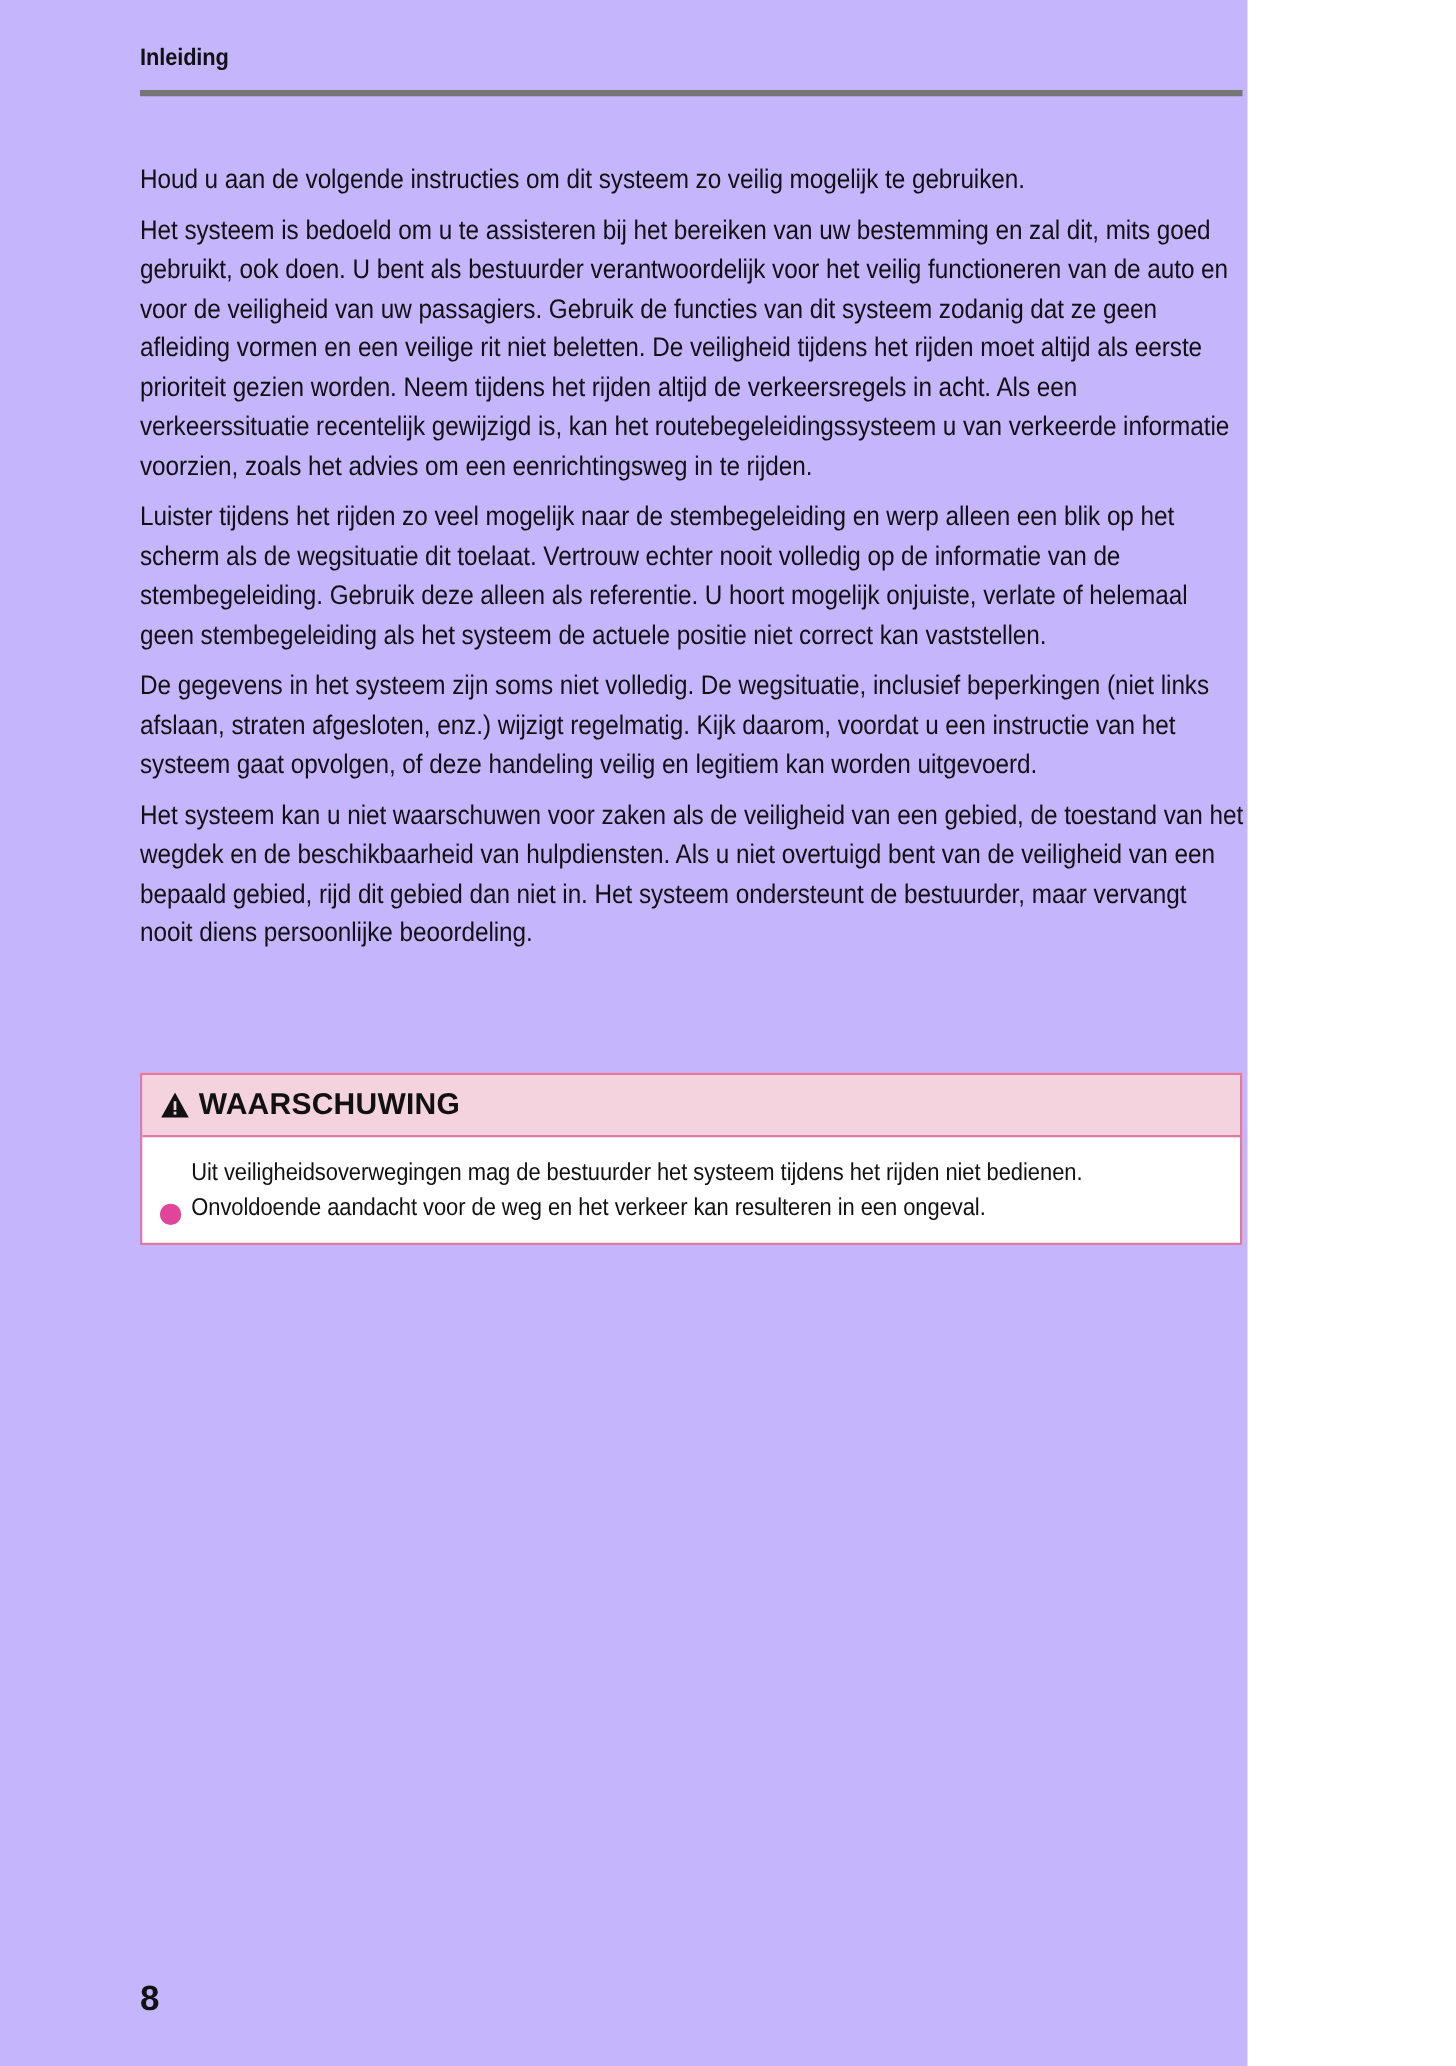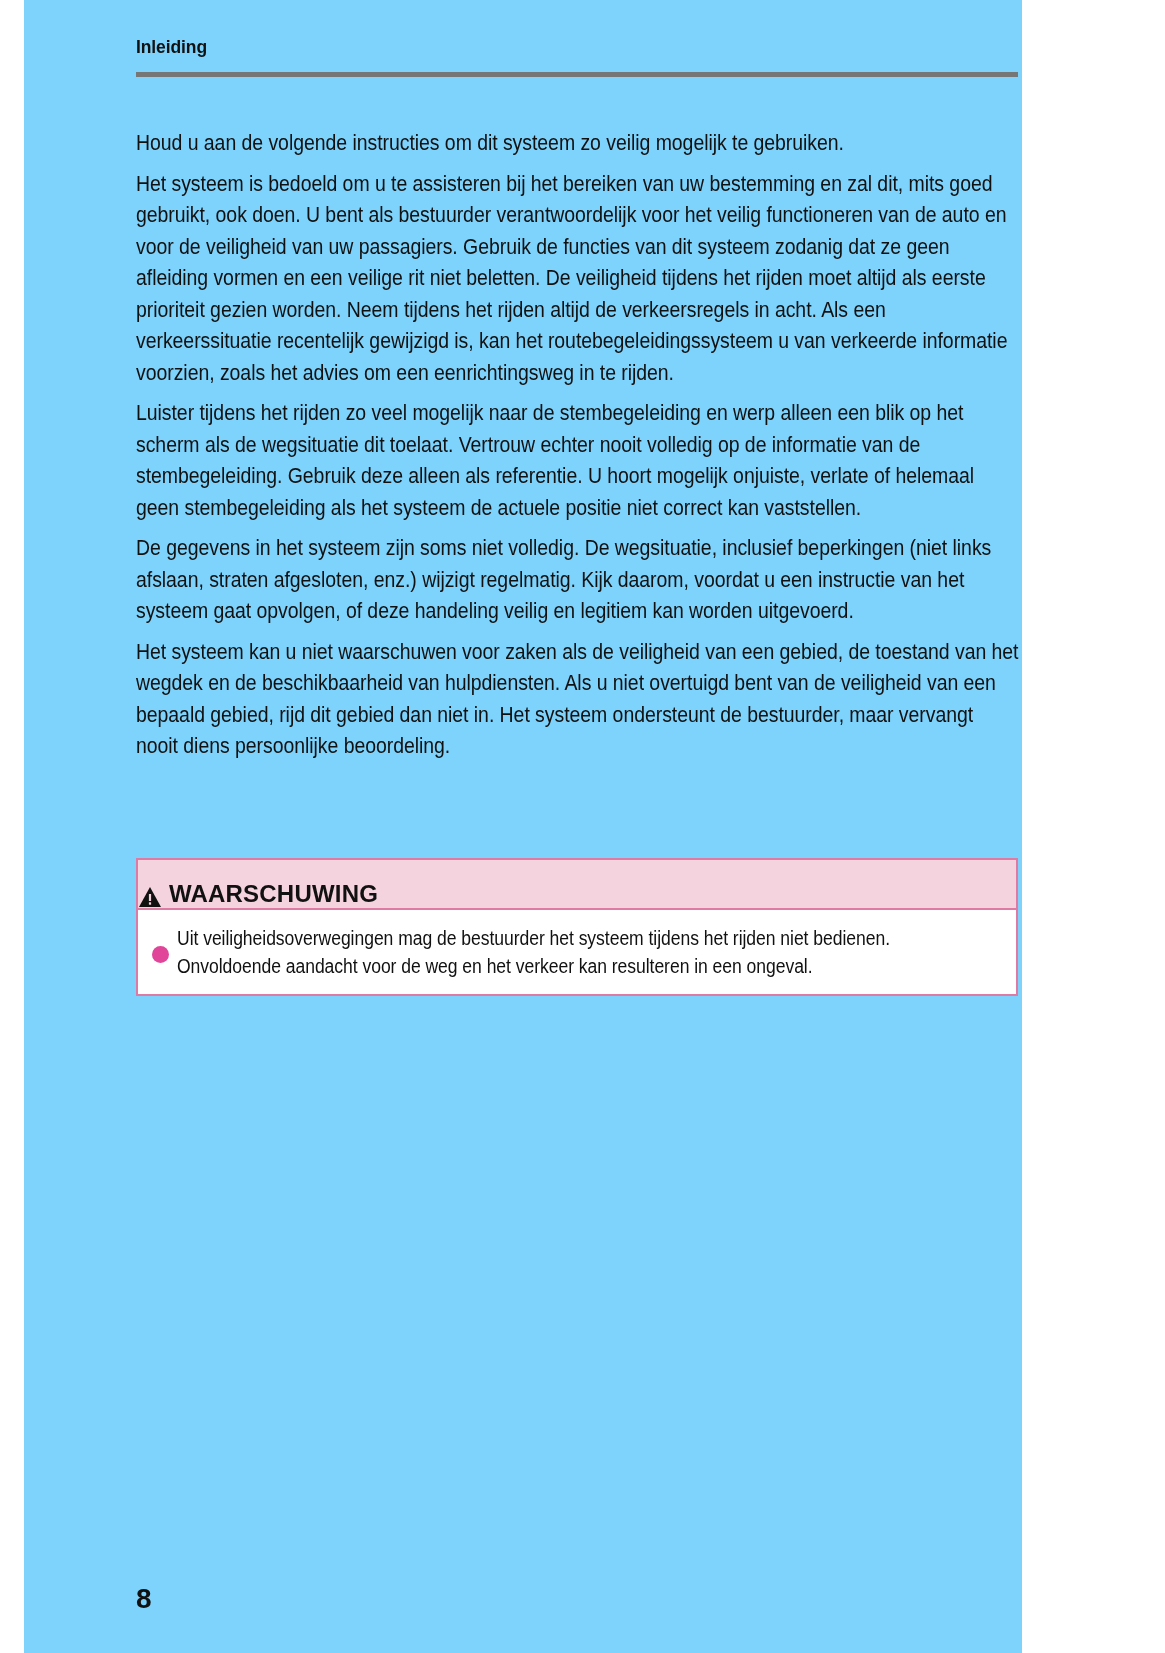--- a/index.html
+++ b/index.html
@@ -15,22 +15,21 @@
     color: #111111;
     overflow: hidden;
   }
 
   
   .page {
     position: absolute;
     left: 0; top: 0;
     width: 998px;
     height: 1653px;
-    background: #7dd3fc;
-    margin-left: 24px;
+    background: #c4b5fd;
   }
 
   
   .running-head {
     position: absolute;
     left: 112px;
     top: 36px;
     font-size: 19px;
     font-weight: bold;
     letter-spacing: -0.1px;
@@ -99,21 +98,22 @@
     width: 882px;
     border: 2px solid #de7ba4;
     box-sizing: border-box;
     background: #ffffff;
   }
   .warning-header {
     background: #f4d2de;
     border-bottom: 2px solid #de7ba4;
     height: 50px;
     display: flex;
-    align-items: flex-end;
+    align-items: center;
+    padding-left: 14px;
     box-sizing: border-box;
   }
   .warn-tri {
     width: 24px;
     height: 22px;
     flex: none;
     margin-right: 7px;
     display: block;
   }
   .warning-title {
@@ -122,21 +122,21 @@
     color: #111111;
     letter-spacing: 0.2px;
     white-space: nowrap;
   }
   .warning-body {
     padding: 14px 18px 14px 14px;
     background: #ffffff;
   }
   .warn-item {
     display: flex;
-    align-items: center;
+    align-items: flex-end;
     margin-bottom: 3px;
   }
   .warn-item:last-child { margin-bottom: 0; }
   .bullet {
     width: 17px;
     height: 17px;
     border-radius: 50%;
     background: #e0459a;
     flex: none;
     margin-top: 5px;

